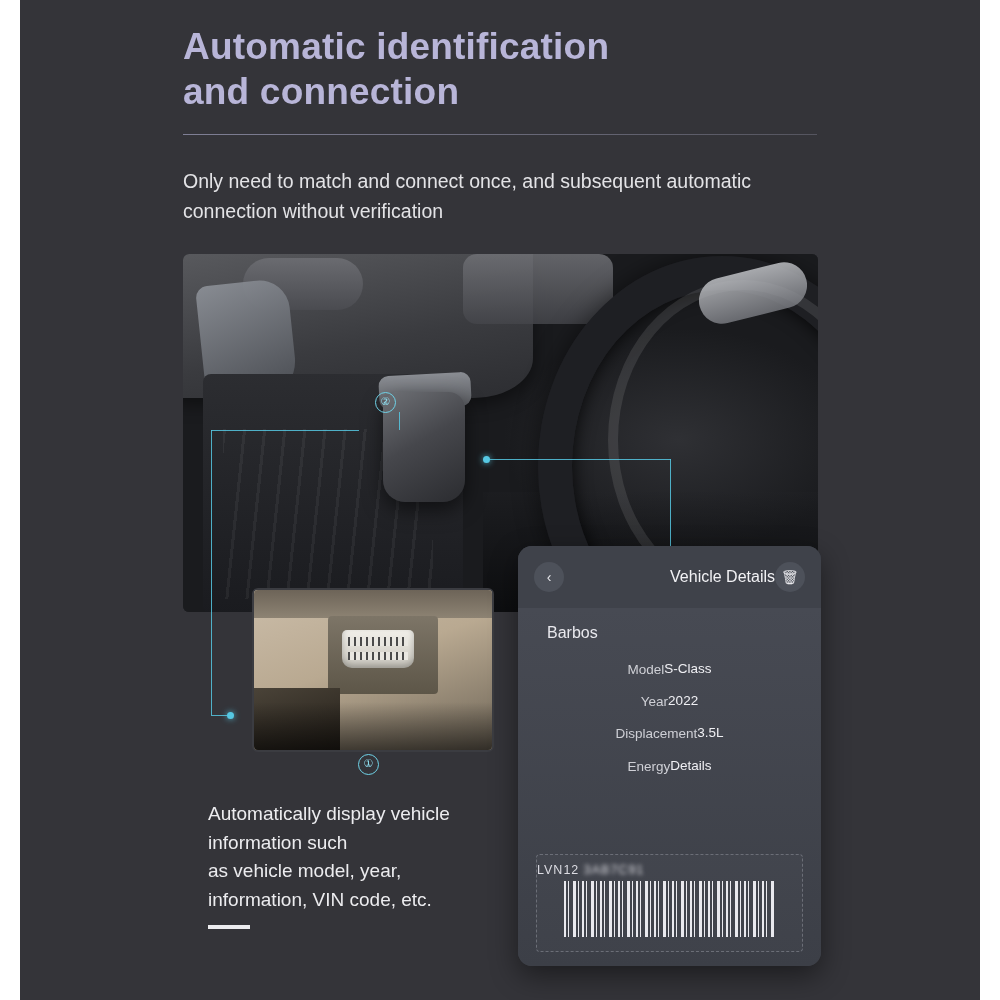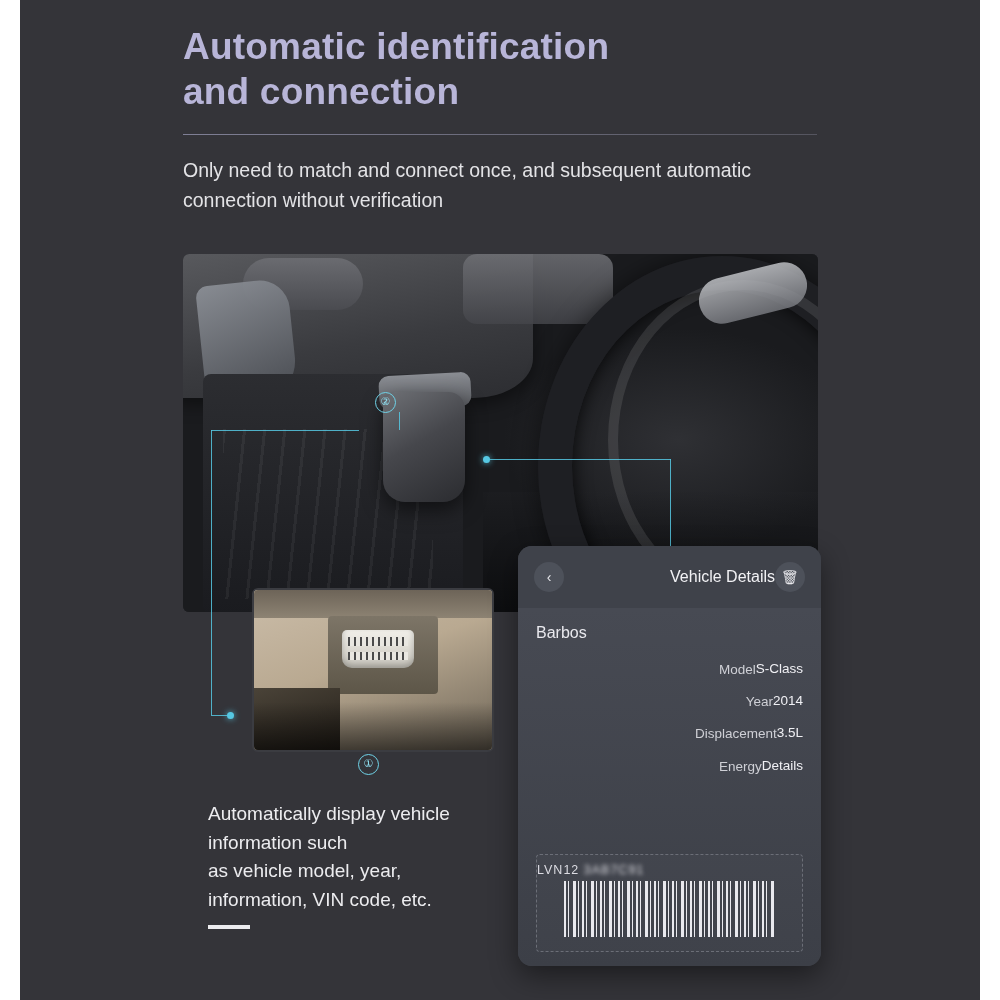--- a/index.html
+++ b/index.html
@@ -44,21 +44,21 @@
     position: absolute;
     left: 163px;
     top: 134px;
     width: 634px;
     height: 1px;
     background: linear-gradient(to right, #7f7f95, #55555f);
   }
   .subtitle {
     position: absolute;
     left: 163px;
-    top: 155px;
+    top: 166px;
     width: 620px;
     font-size: 19.5px;
     line-height: 1.55;
     color: #e3e3e6;
   }
   
   .photo-main {
     position: absolute;
     left: 163px;
     top: 254px;
@@ -282,24 +282,25 @@
     position: absolute;
     left: 0; top: 62px; right: 0; bottom: 0;
     background: linear-gradient(180deg,#474a53 0%, #3c3f47 100%);
     padding: 16px 18px 0 18px;
     box-sizing: border-box;
   }
   .veh-name {
     color: #e9e9ee;
     font-size: 16px;
     margin-bottom: 12px;
+    margin-left: 11px;
   }
   .spec-row {
     display: flex;
-    justify-content: flex-end;
+    justify-content: center;
     align-items: flex-start;
     padding: 7px 0;
     font-size: 13.5px;
     color: #d9d9df;
   }
   .spec-row .k { color: #cfd0d6; max-width: 150px; line-height: 1.35; }
   .spec-row .v { color: #f0f0f4; text-align: right; }
   .barcode-box {
     position: absolute;
     left: 18px;
@@ -411,21 +412,21 @@
       </div>
       <div class="phone-body">
         <div class="veh-name">Barbos</div>
 
         <div class="spec-row">
           <span class="k">Model</span>
           <span class="v">S-Class</span>
         </div>
         <div class="spec-row">
           <span class="k">Year</span>
-          <span class="v">2014</span>
+          <span class="v">2022</span>
         </div>
         <div class="spec-row">
           <span class="k">Displacement</span>
           <span class="v">3.5L</span>
         </div>
         <div class="spec-row">
           <span class="k">Energy</span>
           <span class="v">Details</span>
         </div>
       </div>

